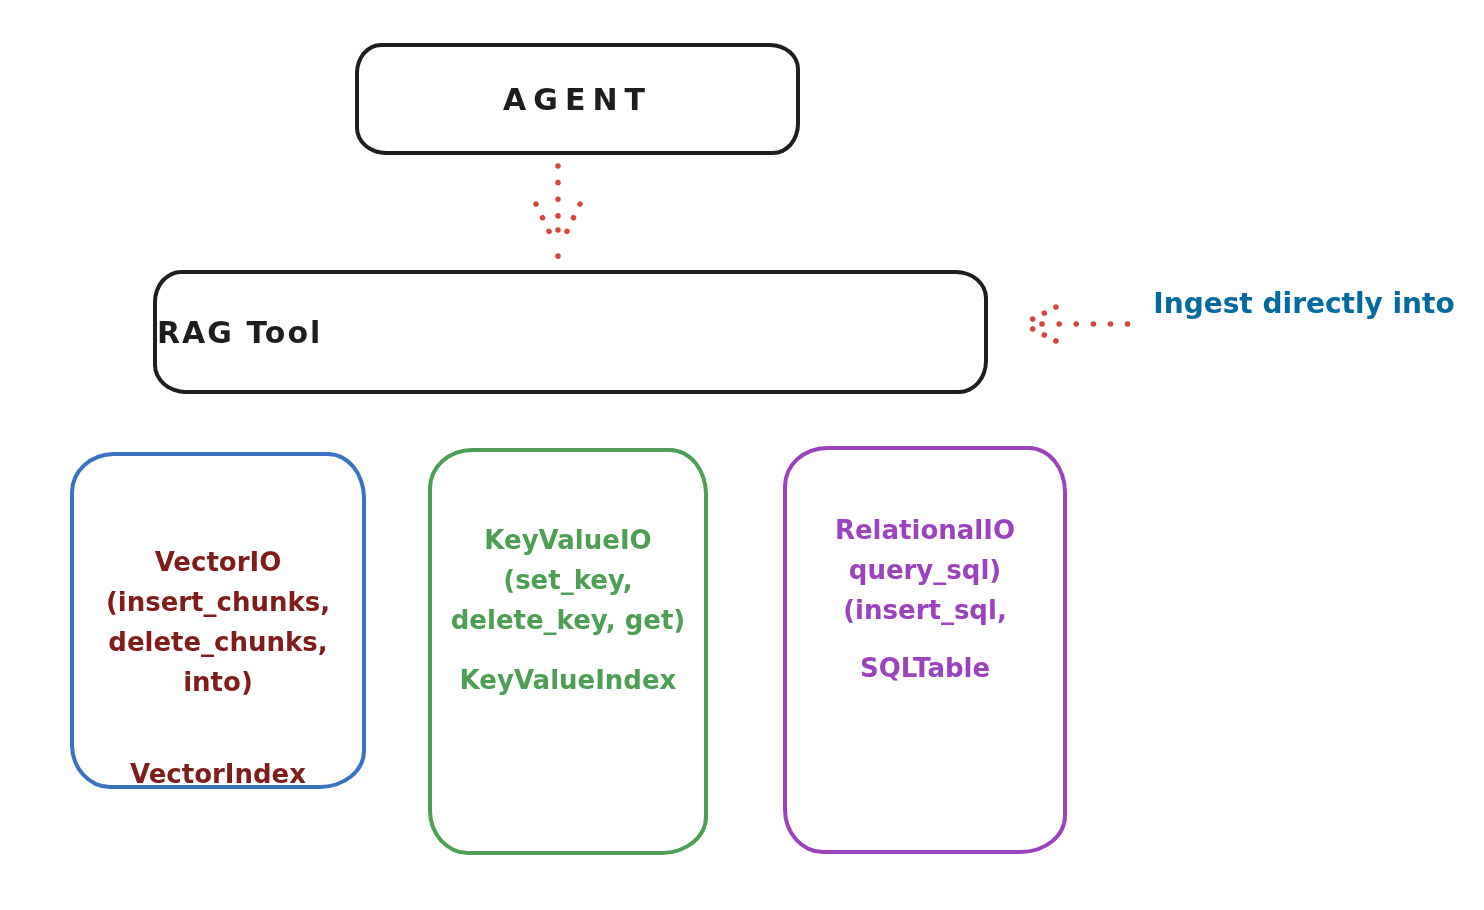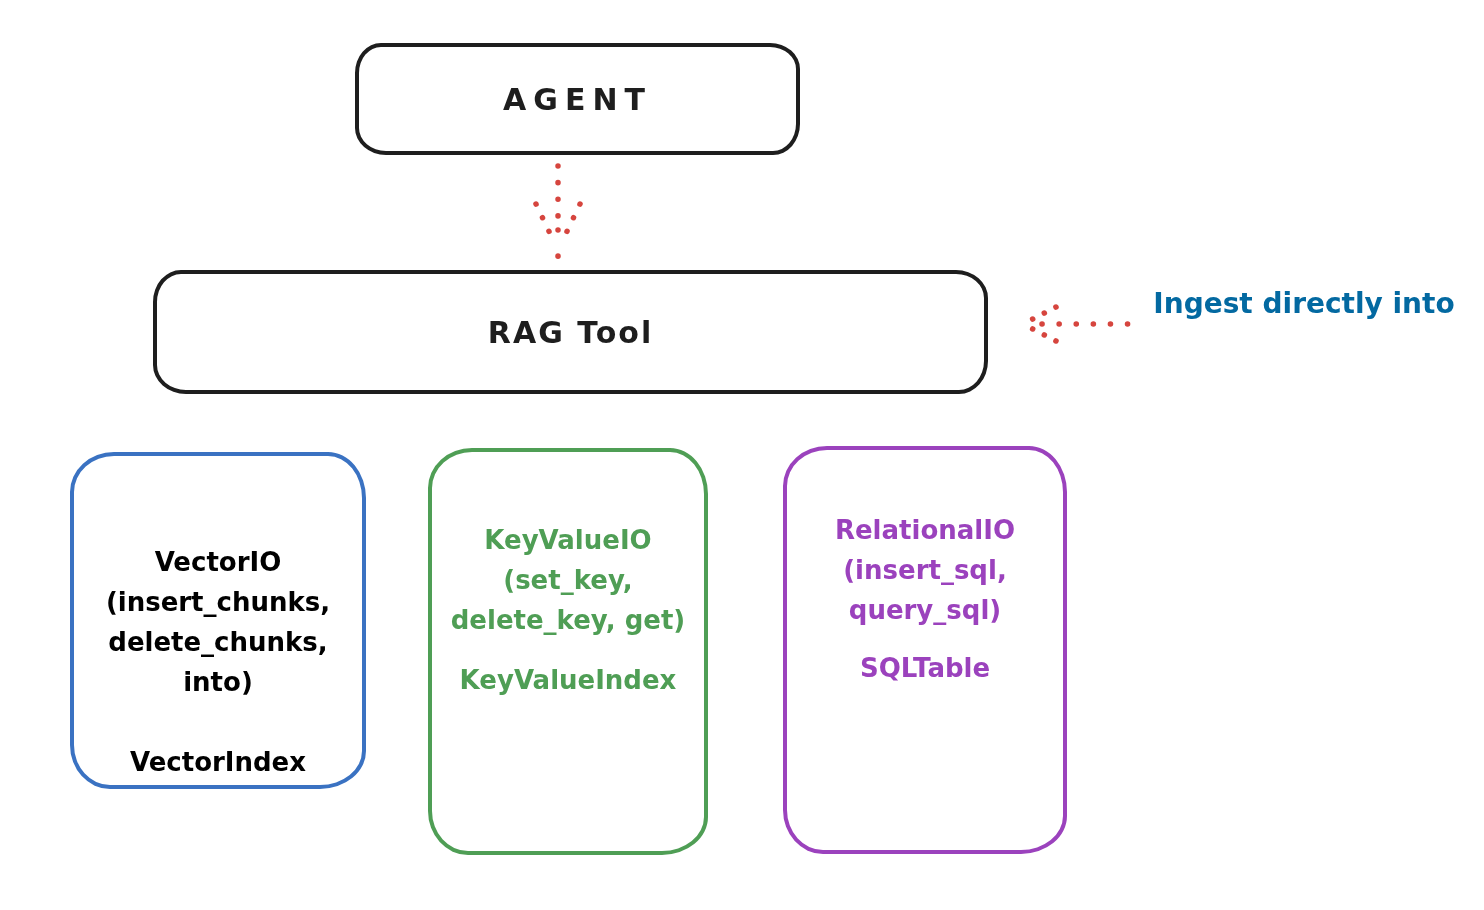--- a/index.html
+++ b/index.html
@@ -26,54 +26,54 @@
 
   
   .box.agent {
     left: 355px; top: 43px; width: 445px; height: 112px;
     border-radius: 26px 30px 27px 31px / 30px 26px 31px 27px;
     display: flex; align-items: center; justify-content: center;
   }
   .box.rag {
     left: 153px; top: 270px; width: 835px; height: 124px;
     border-radius: 28px 32px 29px 33px / 32px 28px 33px 29px;
-    display: flex; align-items: center; justify-content: center;
+    display: flex; align-items: center; justify-content: flex-start;
   }
   .black-label {
     color: #1e1e1e;
     font-size: 30px;
     font-weight: 600;
   }
   .box.agent .black-label { letter-spacing: 7px; }
   .box.rag .black-label   { letter-spacing: 2px; }
 
   
   .box.backend {
     text-align: center;
     font-size: 26px;
     font-weight: 600;
     line-height: 40px;
     border-radius: 44px 38px 46px 40px / 40px 46px 38px 44px;
   }
   .box.backend.blue {
     left: 70px; top: 452px; width: 296px; height: 337px;
     padding-top: 86px;
-    color: #000000; border-color: #3a72c2;
+    color: #7f1d1d; border-color: #3a72c2;
   }
   .box.backend.green {
     left: 428px; top: 448px; width: 280px; height: 407px;
     padding-top: 68px;
     color: #4f9e55; border-color: #4f9e55;
   }
   .box.backend.purple {
     left: 783px; top: 446px; width: 284px; height: 408px;
     padding-top: 60px;
     color: #9b42bd; border-color: #9b42bd;
   }
-  .box.backend.blue  .index-label { margin-top: 40px; }
+  .box.backend.blue  .index-label { margin-top: 52px; }
   .box.backend.green .index-label { margin-top: 20px; }
   .box.backend.purple .index-label { margin-top: 18px; }
 
   
   .annotation {
     position: absolute;
     left: 1128px; top: 284px; width: 352px;
     text-align: center;
     color: #0369a1;
     font-size: 28px;
@@ -141,19 +141,19 @@
       <div>KeyValueIO</div>
       <div>(set_key,</div>
       <div>delete_key, get)</div>
     </div>
     <div class="index-label">KeyValueIndex</div>
   </div>
 
   <div class="box backend purple">
     <div class="io-lines">
       <div>RelationalIO</div>
+      <div>query_sql)</div>
       <div>(insert_sql,</div>
-      <div>query_sql)</div>
     </div>
     <div class="index-label">SQLTable</div>
   </div>
 
 </div>
 
 </body></html>

